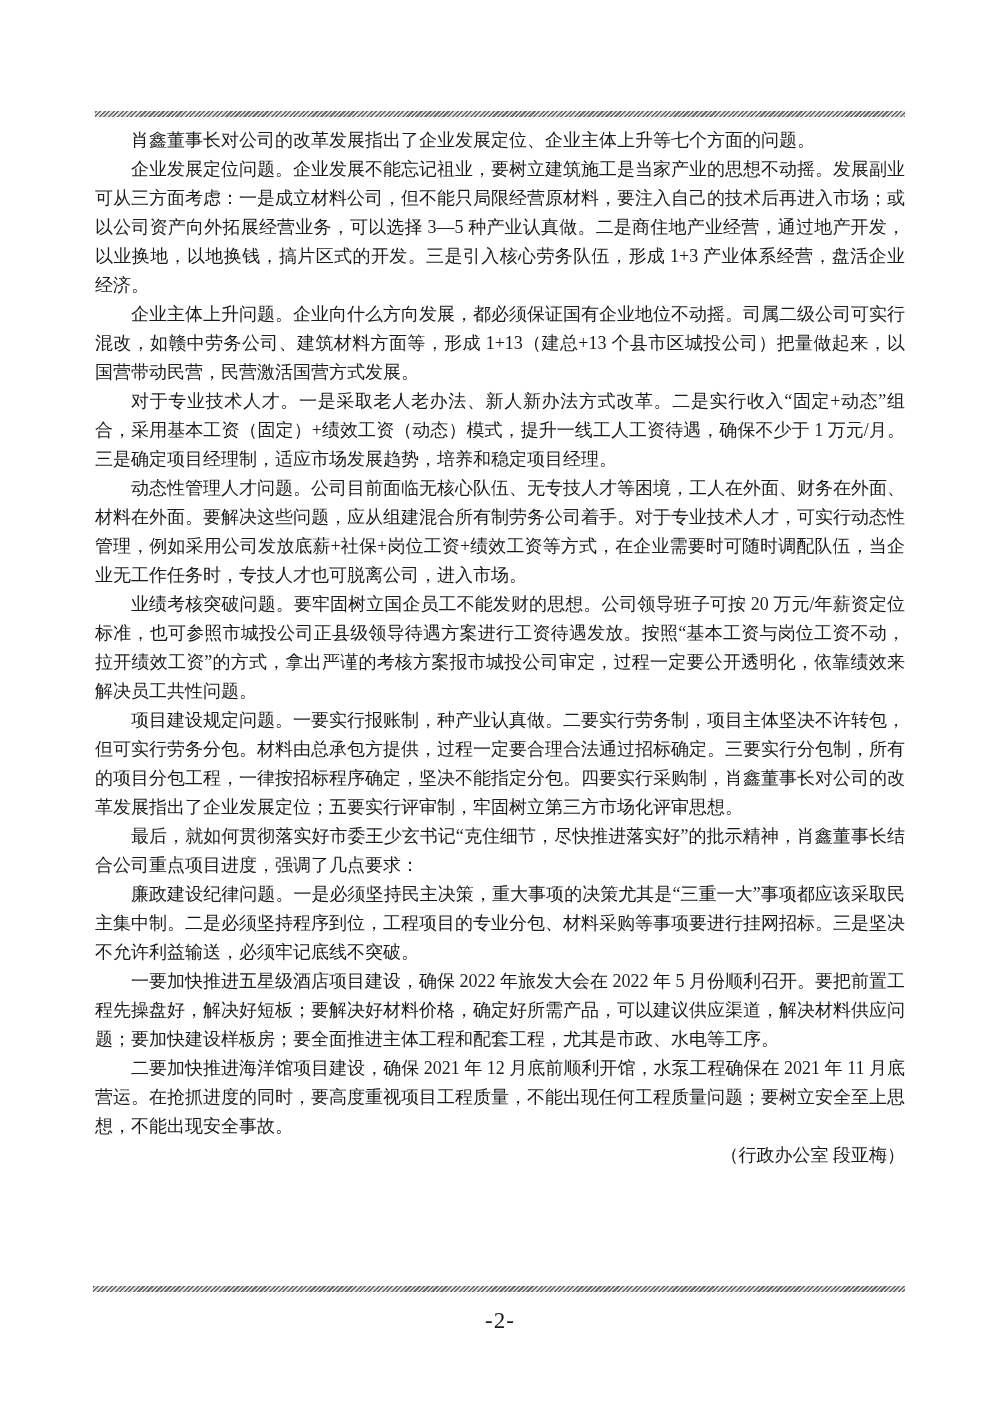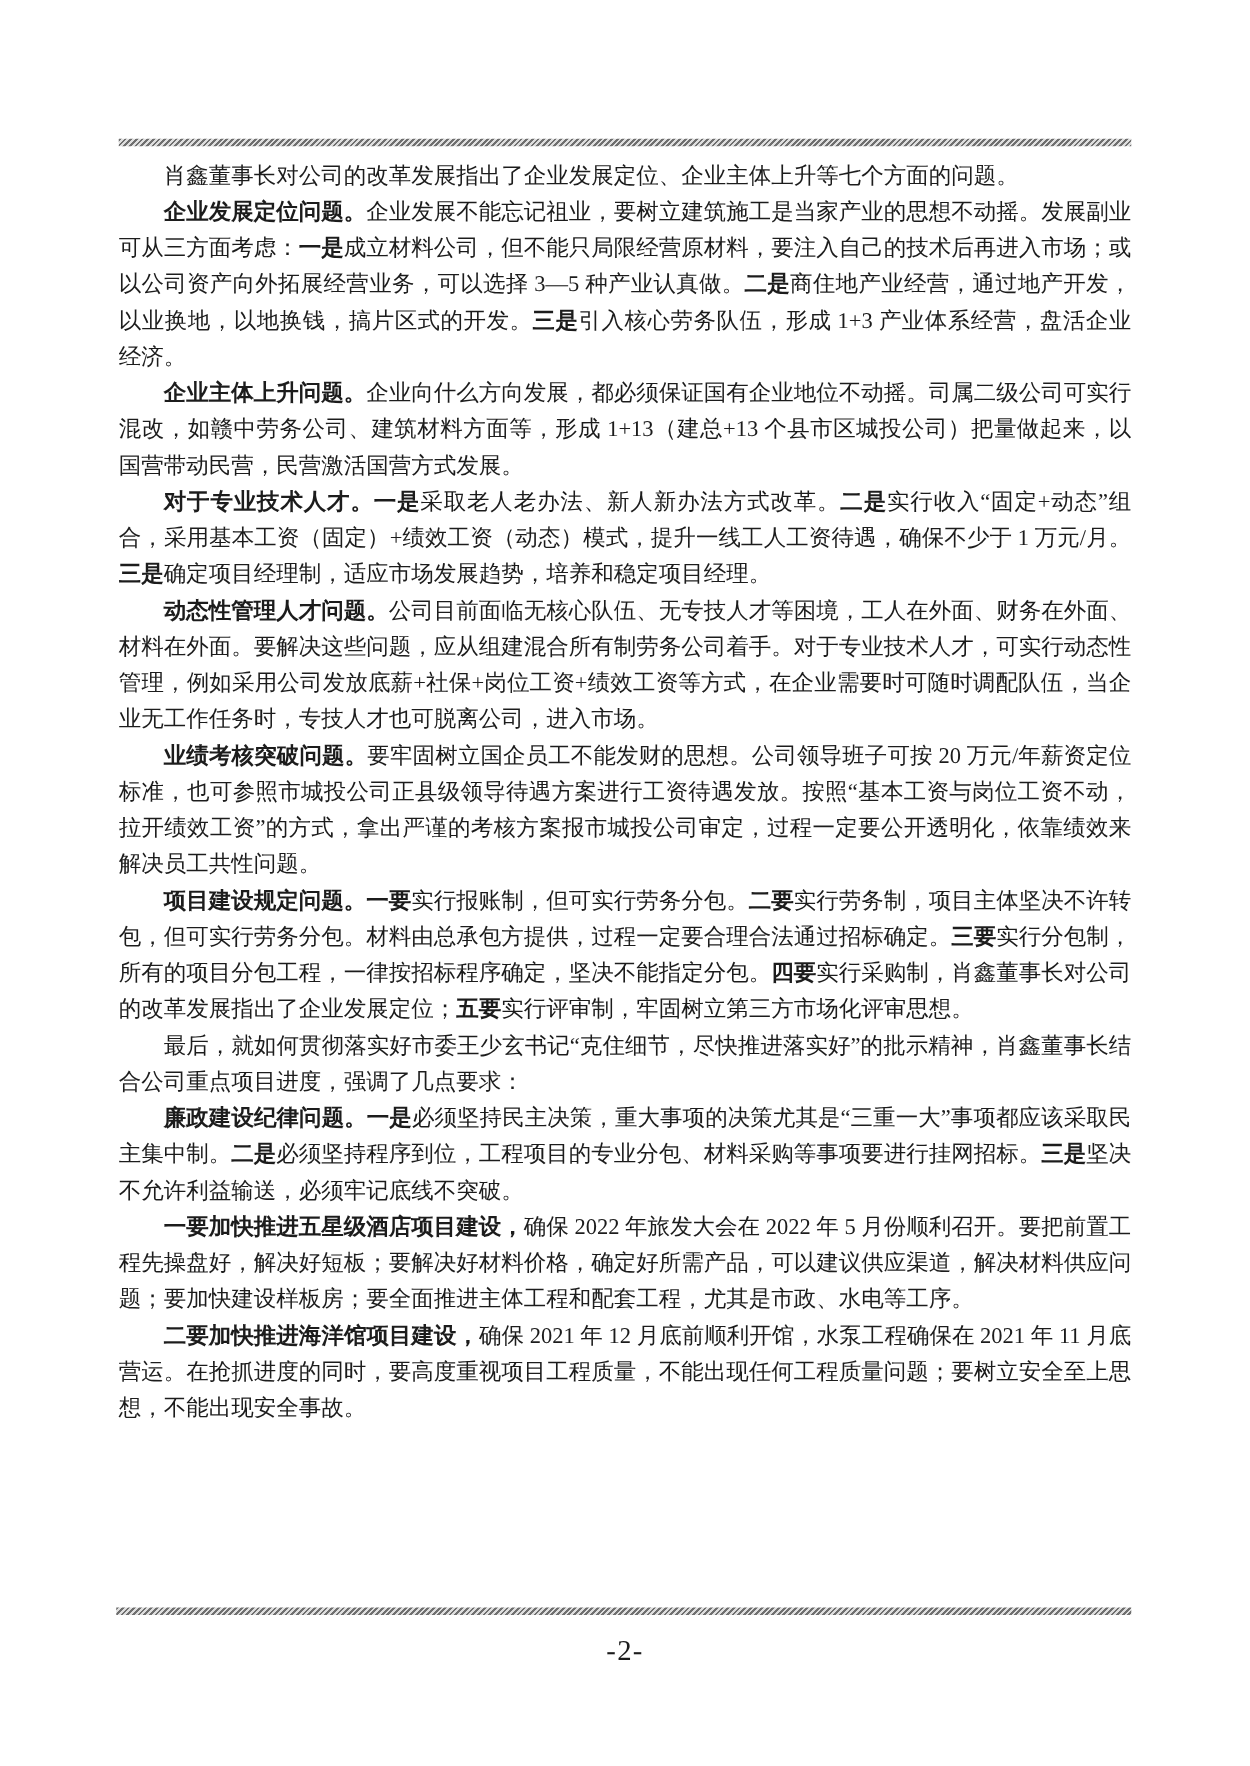--- a/index.html
+++ b/index.html
@@ -45,21 +45,21 @@
     padding: 0;
   }
   .content p.indent {
     text-indent: 2em;
   }
   .content p.right {
     text-align: right;
     text-indent: 0;
   }
   .content .b {
-    font-weight: bold;
+    font-weight: normal;
   }
   .page-number {
     position: absolute;
     left: 0;
     right: 0;
     top: 1308px;
     text-align: center;
     font-size: 23px;
     letter-spacing: 1px;
     color: #1c1c1c;
@@ -70,22 +70,23 @@
 
 <div class="rule rule-top"></div>
 
 <div class="content">
     <p class="indent"><span>肖鑫董事长对公司的改革发展指出了企业发展定位、企业主体上升等七个方面的问题。</span></p>
     <p class="indent"><span class="b">企业发展定位问题。</span><span>企业发展不能忘记祖业，要树立建筑施工是当家产业的思想不动摇。发展副业可从三方面考虑：</span><span class="b">一是</span><span>成立材料公司，但不能只局限经营原材料，要注入自己的技术后再进入市场；或以公司资产向外拓展经营业务，可以选择 3—5 种产业认真做。</span><span class="b">二是</span><span>商住地产业经营，通过地产开发，以业换地，以地换钱，搞片区式的开发。</span><span class="b">三是</span><span>引入核心劳务队伍，形成 1+3 产业体系经营，盘活企业经济。</span></p>
     <p class="indent"><span class="b">企业主体上升问题。</span><span>企业向什么方向发展，都必须保证国有企业地位不动摇。司属二级公司可实行混改，如赣中劳务公司、建筑材料方面等，形成 1+13（建总+13 个县市区城投公司）把量做起来，以国营带动民营，民营激活国营方式发展。</span></p>
     <p class="indent"><span class="b">对于专业技术人才。一是</span><span>采取老人老办法、新人新办法方式改革。</span><span class="b">二是</span><span>实行收入“固定+动态”组合，采用基本工资（固定）+绩效工资（动态）模式，提升一线工人工资待遇，确保不少于 1 万元/月。</span><span class="b">三是</span><span>确定项目经理制，适应市场发展趋势，培养和稳定项目经理。</span></p>
     <p class="indent"><span class="b">动态性管理人才问题。</span><span>公司目前面临无核心队伍、无专技人才等困境，工人在外面、财务在外面、材料在外面。要解决这些问题，应从组建混合所有制劳务公司着手。对于专业技术人才，可实行动态性管理，例如采用公司发放底薪+社保+岗位工资+绩效工资等方式，在企业需要时可随时调配队伍，当企业无工作任务时，专技人才也可脱离公司，进入市场。</span></p>
     <p class="indent"><span class="b">业绩考核突破问题。</span><span>要牢固树立国企员工不能发财的思想。公司领导班子可按 20 万元/年薪资定位标准，也可参照市城投公司正县级领导待遇方案进行工资待遇发放。按照“基本工资与岗位工资不动，拉开绩效工资”的方式，拿出严谨的考核方案报市城投公司审定，过程一定要公开透明化，依靠绩效来解决员工共性问题。</span></p>
-    <p class="indent"><span class="b">项目建设规定问题。一要</span><span>实行报账制，但可实行劳务分包。</span><span class="b">二要</span><span>实行劳务制，项目主体坚决不许转包，但可实行劳务分包。材料由总承包方提供，过程一定要合理合法通过招标确定。</span><span class="b">三要</span><span>实行分包制，所有的项目分包工程，一律按招标程序确定，坚决不能指定分包。</span><span class="b">四要</span><span>实行采购制，肖鑫董事长对公司的改革发展指出了企业发展定位；</span><span class="b">五要</span><span>实行评审制，牢固树立第三方市场化评审思想。</span></p>
+    <p class="indent"><span class="b">项目建设规定问题。一要</span><span>实行报账制，种产业认真做。</span><span class="b">二要</span><span>实行劳务制，项目主体坚决不许转包，但可实行劳务分包。材料由总承包方提供，过程一定要合理合法通过招标确定。</span><span class="b">三要</span><span>实行分包制，所有的项目分包工程，一律按招标程序确定，坚决不能指定分包。</span><span class="b">四要</span><span>实行采购制，肖鑫董事长对公司的改革发展指出了企业发展定位；</span><span class="b">五要</span><span>实行评审制，牢固树立第三方市场化评审思想。</span></p>
     <p class="indent"><span>最后，就如何贯彻落实好市委王少玄书记“克住细节，尽快推进落实好”的批示精神，肖鑫董事长结合公司重点项目进度，强调了几点要求：</span></p>
     <p class="indent"><span class="b">廉政建设纪律问题。一是</span><span>必须坚持民主决策，重大事项的决策尤其是“三重一大”事项都应该采取民主集中制。</span><span class="b">二是</span><span>必须坚持程序到位，工程项目的专业分包、材料采购等事项要进行挂网招标。</span><span class="b">三是</span><span>坚决不允许利益输送，必须牢记底线不突破。</span></p>
     <p class="indent"><span class="b">一要加快推进五星级酒店项目建设，</span><span>确保 2022 年旅发大会在 2022 年 5 月份顺利召开。要把前置工程先操盘好，解决好短板；要解决好材料价格，确定好所需产品，可以建议供应渠道，解决材料供应问题；要加快建设样板房；要全面推进主体工程和配套工程，尤其是市政、水电等工序。</span></p>
     <p class="indent"><span class="b">二要加快推进海洋馆项目建设，</span><span>确保 2021 年 12 月底前顺利开馆，水泵工程确保在 2021 年 11 月底营运。在抢抓进度的同时，要高度重视项目工程质量，不能出现任何工程质量问题；要树立安全至上思想，不能出现安全事故。</span></p>
+    <p class="right"><span>（行政办公室 段亚梅）</span></p>
   </div>
 
 <div class="rule rule-bottom"></div>
 
 <div class="page-number">-2-</div>
 
 </body></html>

